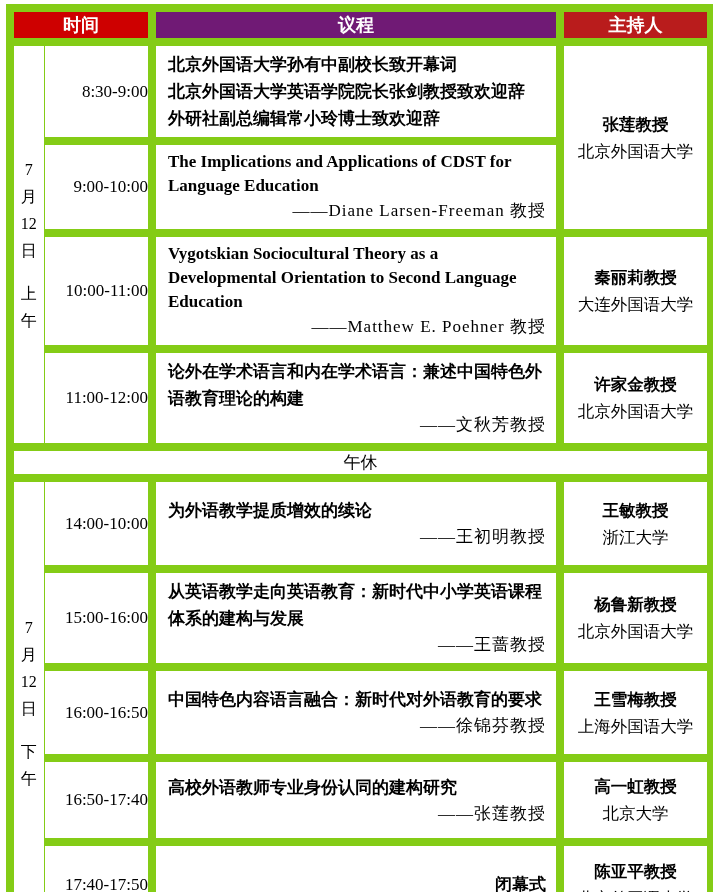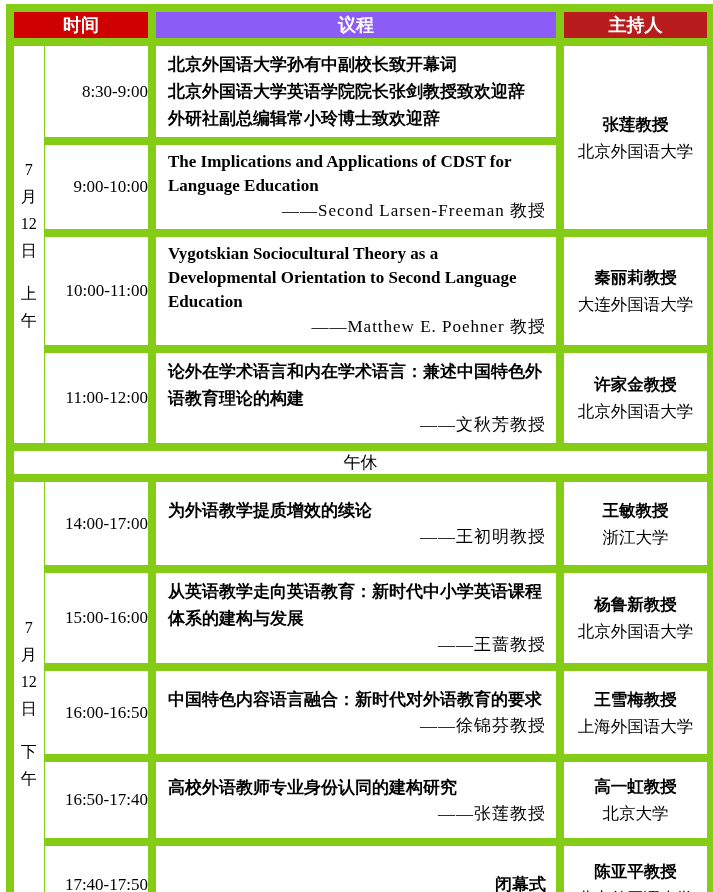--- a/index.html
+++ b/index.html
@@ -79,21 +79,21 @@
   <colgroup>
     <col style="width:34px">
       <col style="width:108px">
       <col style="width:408px">
       <col style="width:151px">
   </colgroup>
 
   <tbody>
       <tr>
     <th class="hdr" colspan="2" style="background: rgb(206, 0, 0); color: rgb(255, 255, 255);">时间</th>
-    <th class="hdr" style="background: #8b5cf6; color: rgb(255, 255, 255);">议程</th>
+    <th class="hdr" style="background: #701a75; color: rgb(255, 255, 255);">议程</th>
     <th class="hdr" style="background: #b91c1c; color: rgb(255, 255, 255);">主持人</th>
   </tr>
 
   <tr style="height:94px">
     <td class="day" rowspan="4">
       <div class="day-date">7
 月
 12
 日</div>
       <div class="day-period">上
@@ -108,21 +108,21 @@
     <td class="host" rowspan="2">
       <div class="host-name">张莲教授</div>
       <div class="host-affil">北京外国语大学</div>
     </td>
   </tr>
 
   <tr style="height:84px">
     <td class="time">9:00-10:00</td>
     <td class="agenda">
       <div class="title en">The Implications and Applications of CDST for Language Education</div>
-      <div class="speaker">——Second Larsen-Freeman 教授</div>
+      <div class="speaker">——Diane Larsen-Freeman 教授</div>
     </td>
   </tr>
 
   <tr style="height:100px">
     <td class="time">10:00-11:00</td>
     <td class="agenda">
       <div class="title en">Vygotskian Sociocultural Theory as a Developmental Orientation to Second Language Education</div>
       <div class="speaker">——Matthew E. Poehner 教授</div>
     </td>
     <td class="host">
@@ -149,21 +149,21 @@
 
   <tr style="height:91px">
     <td class="day" rowspan="5">
       <div class="day-date">7
 月
 12
 日</div>
       <div class="day-period">下
 午</div>
     </td>
-    <td class="time">14:00-17:00</td>
+    <td class="time">14:00-10:00</td>
     <td class="agenda">
       <div class="title">为外语教学提质增效的续论</div>
       <div class="speaker">——王初明教授</div>
     </td>
     <td class="host">
       <div class="host-name">王敏教授</div>
       <div class="host-affil">浙江大学</div>
     </td>
   </tr>
 

